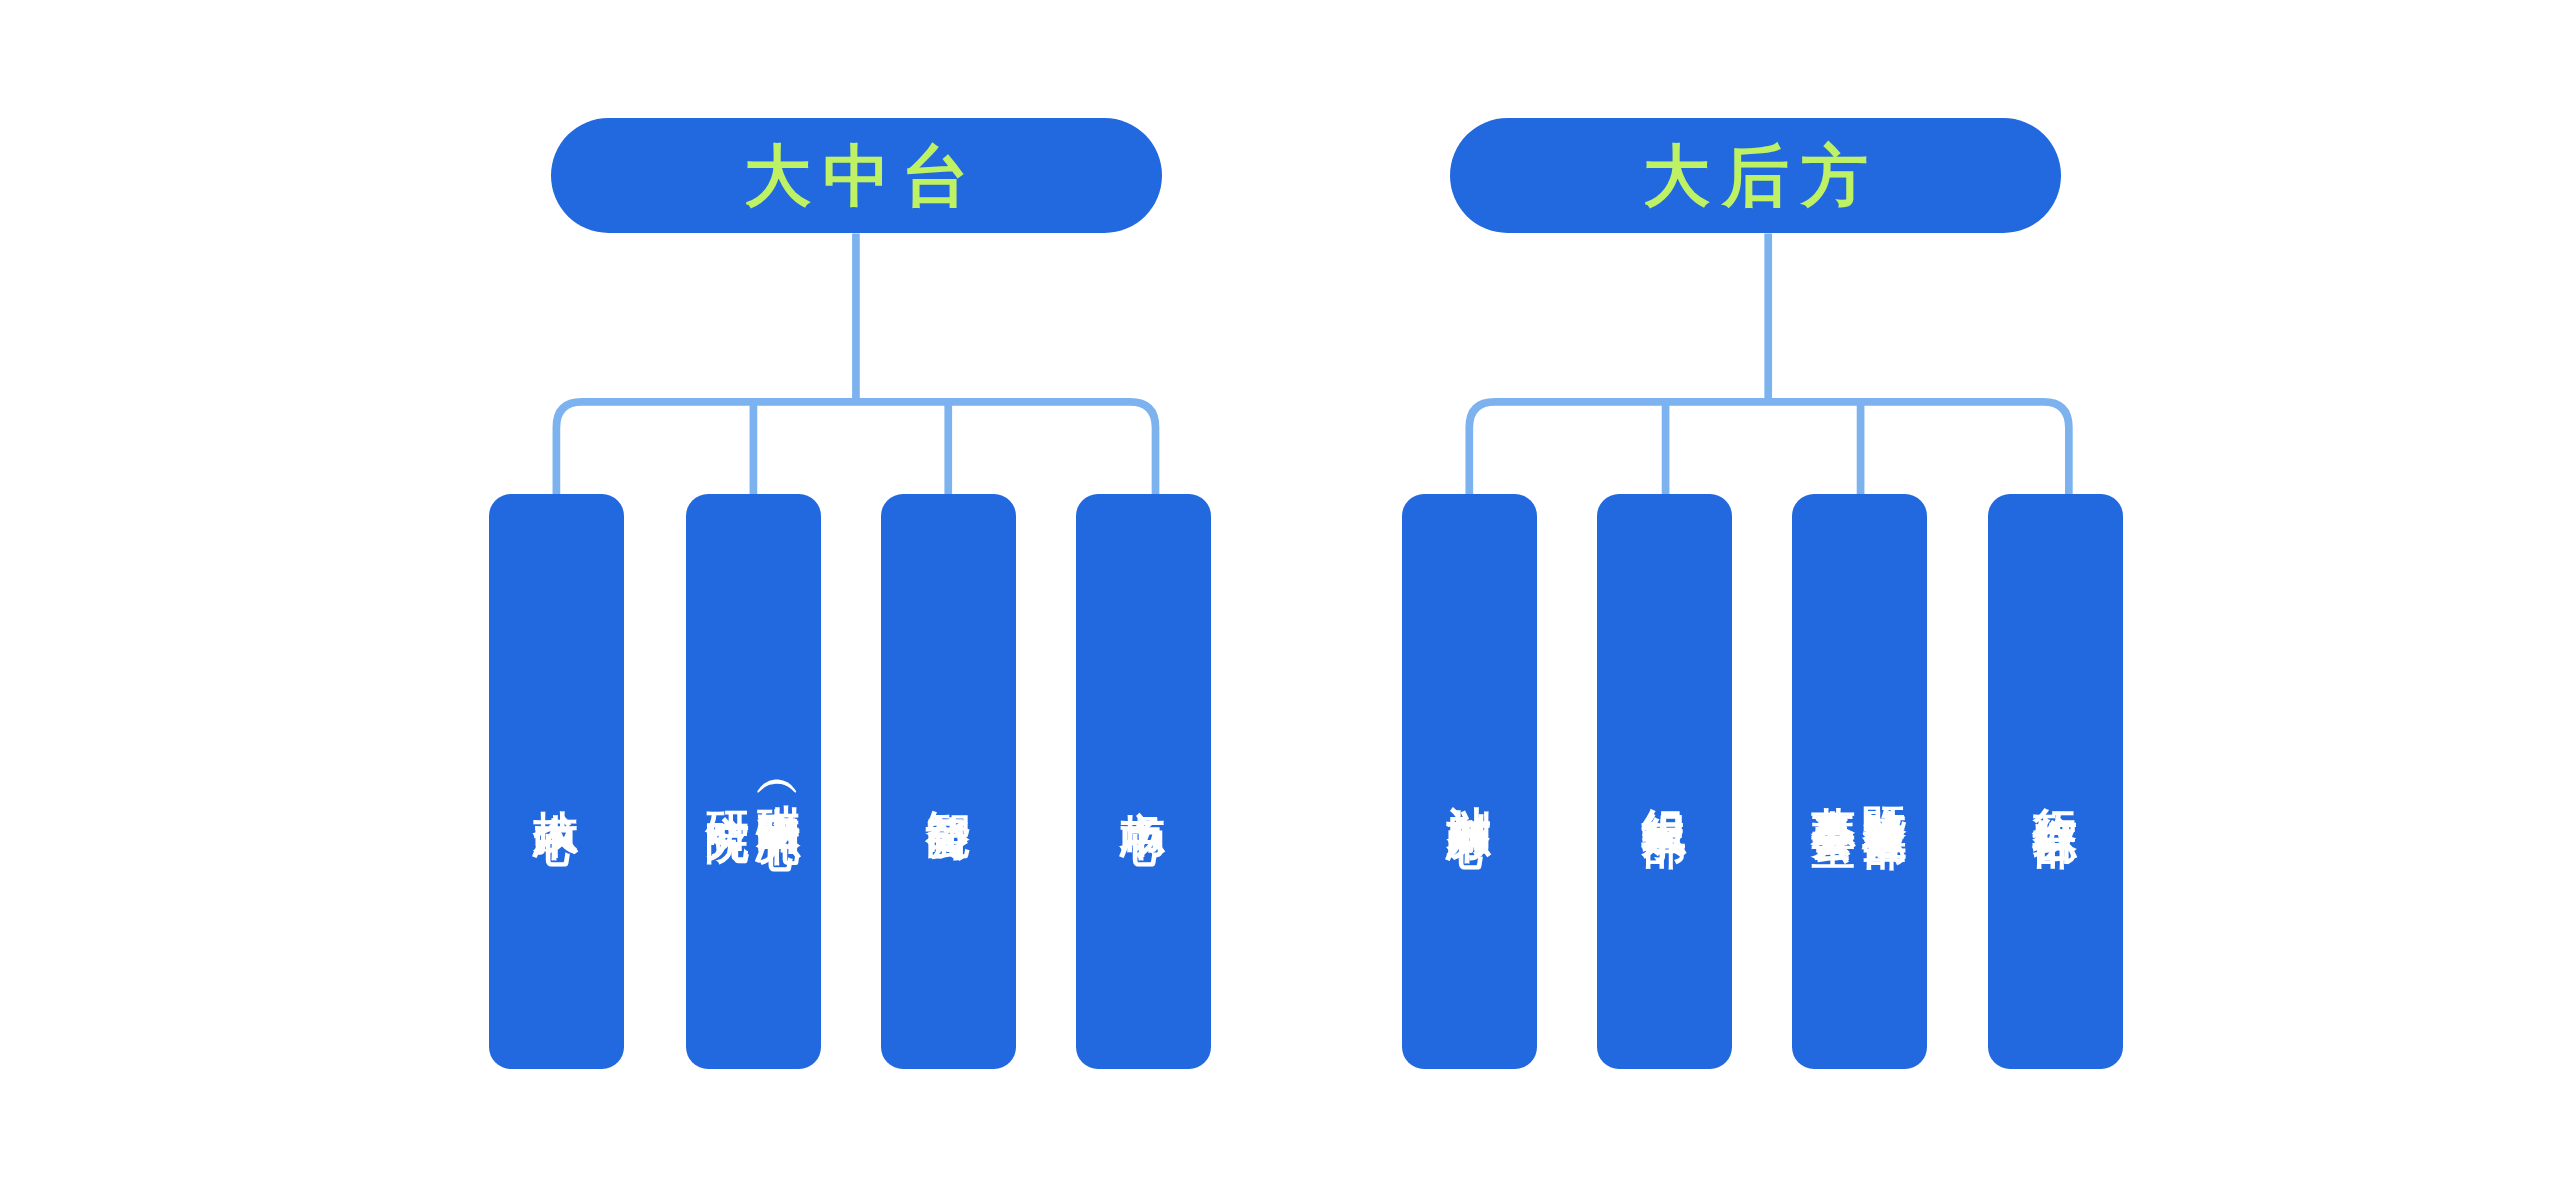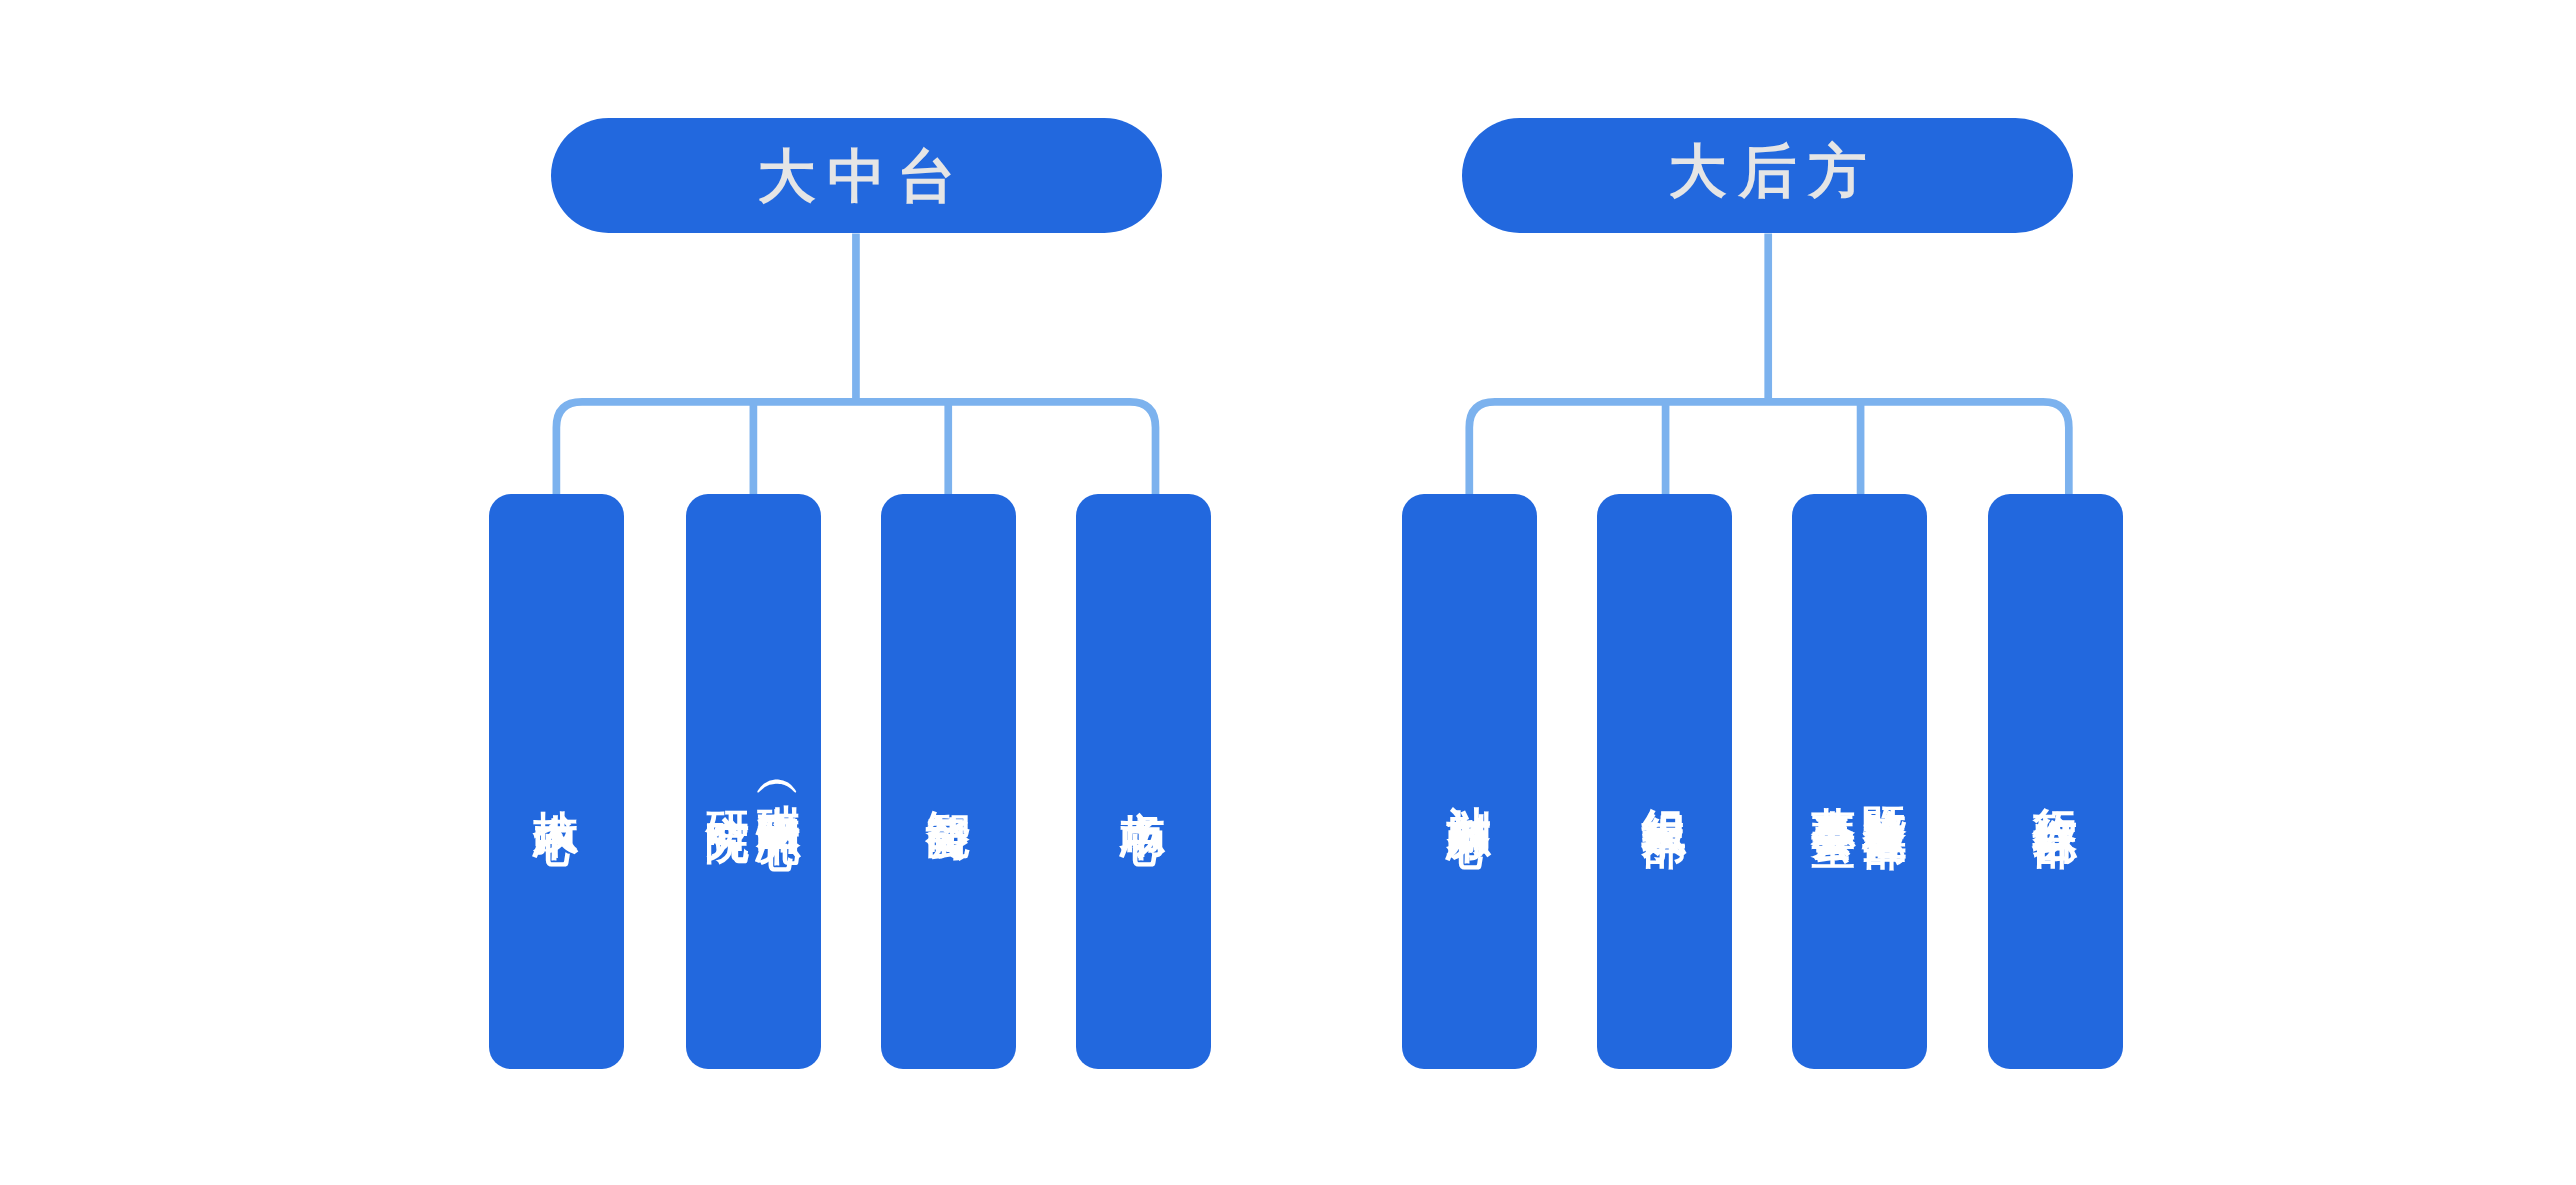--- a/index.html
+++ b/index.html
@@ -35,25 +35,25 @@
     position: absolute;
     height: 115px;
     border-radius: 58px;
     background: #2268de;
     display: flex;
     align-items: center;
     justify-content: center;
     box-sizing: border-box;
   }
   .group-left  .header-pill { left: 551px; top: 118px; width: 611px; }
-  .group-right .header-pill { left: 180px; top: 118px; width: 611px; font-family: Liberation Mono, monospace; }
+  .group-right .header-pill { left: 168px; top: 118px; width: 611px; }
 
   .header-label {
-    color: #e5e5e5;
-    font-size: 58px;
+    color: #bef264;
+    font-size: 67px;
     font-weight: 700;
     letter-spacing: 12px;
     text-indent: 12px;
     line-height: 1;
     white-space: nowrap;
   }
 
   
   .connector-svg {
     position: absolute;

